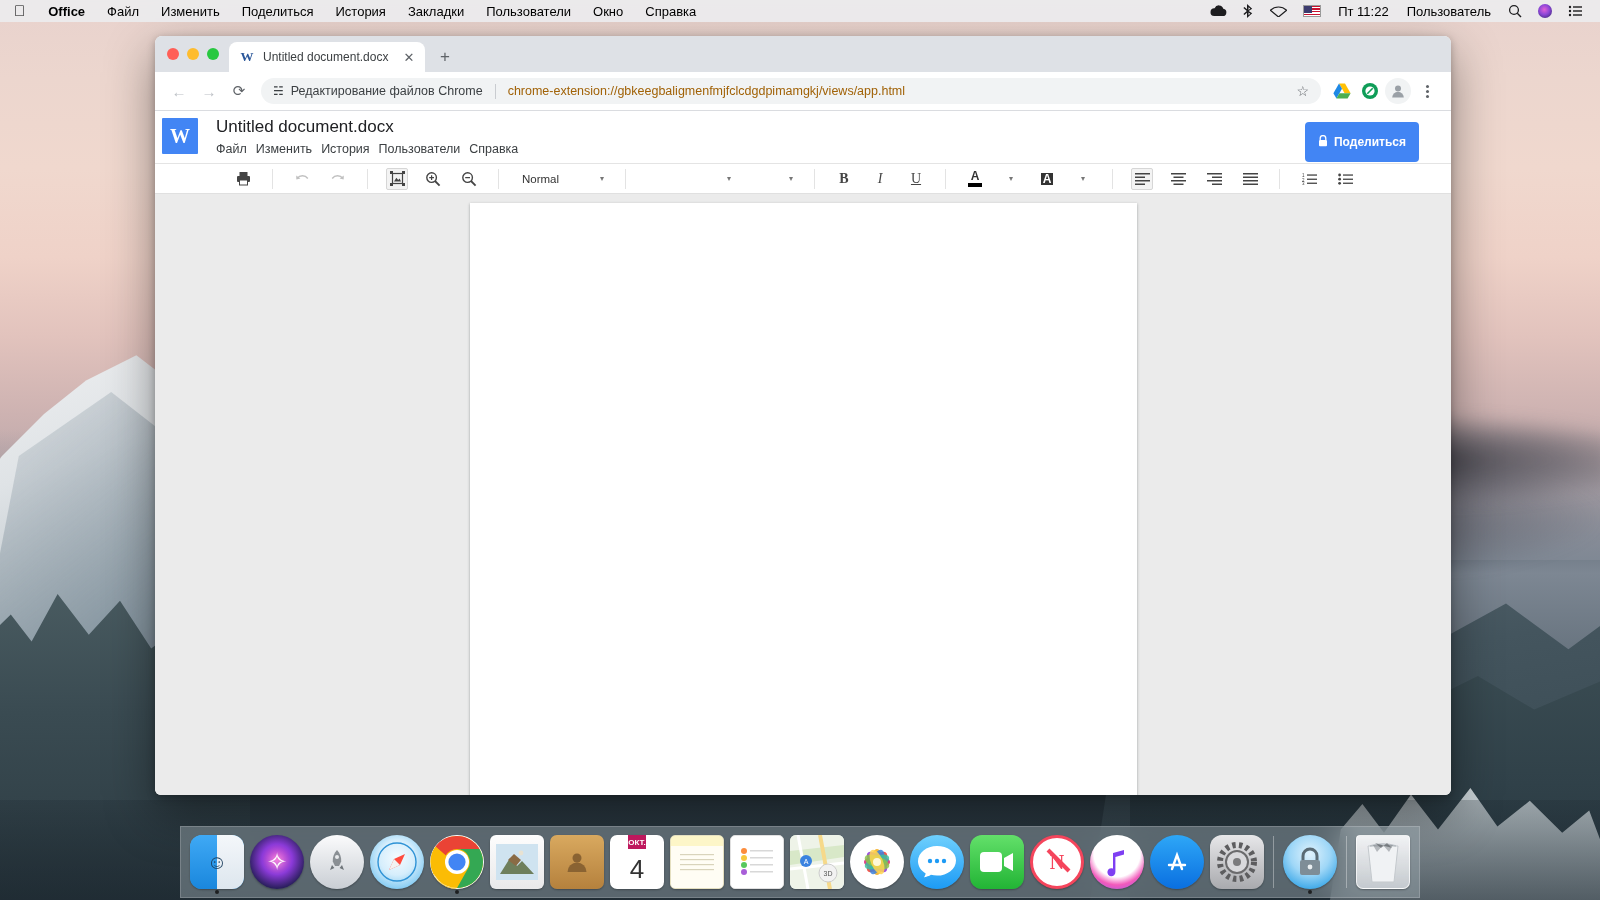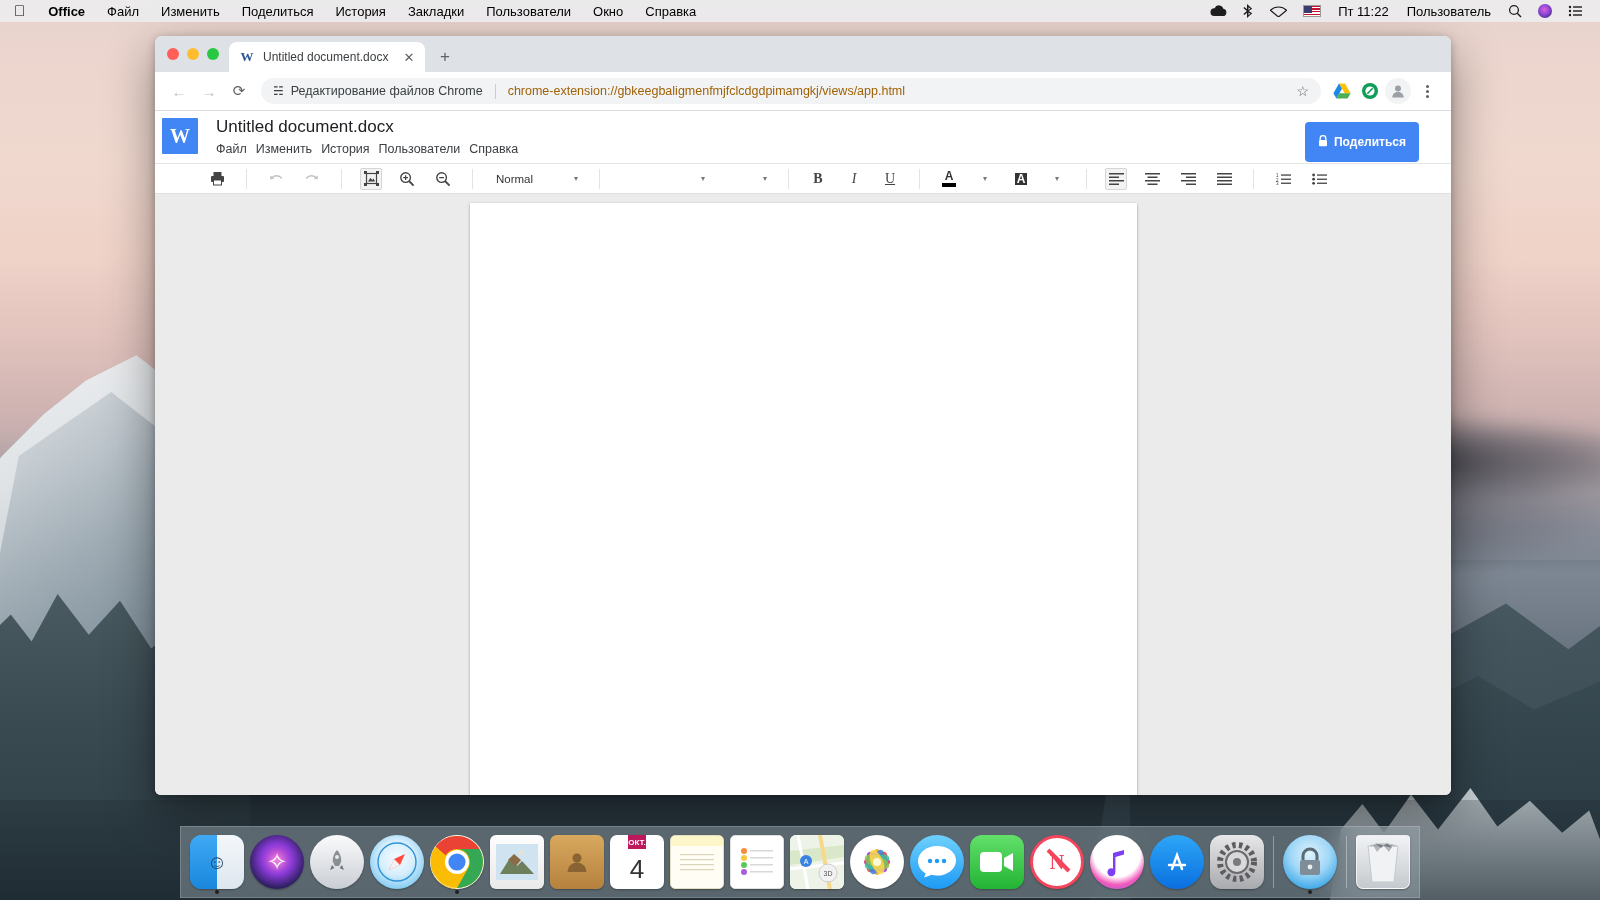--- a/index.html
+++ b/index.html
@@ -176,21 +176,21 @@
   .share-btn {
     margin: 11px 32px 0 auto; height: 40px; background: #4285f4; color: #fff;
     border-radius: 4px; display: flex; align-items: center; gap: 6px;
     padding: 0 13px; font-size: 12px; font-weight: bold; white-space: nowrap;
     align-self: flex-start;
   }
 
   
   .toolbar {
     height: 31px; border-top: 1px solid #e4e4e4; border-bottom: 1px solid #e0e0e0;
-    background: #fff; display: flex; align-items: center; padding-left: 48px; gap: 8px;
+    background: #fff; display: flex; align-items: center; padding-left: 74px; gap: 8px;
   }
   .tb-btn {
     height: 22px; min-width: 22px; display: flex; align-items: center; justify-content: center;
     color: #444; font-size: 13px; margin: 0 3px; border-radius: 2px;
   }
   .tb-btn.dim { color: #c0c0c0; }
   .tb-btn.active { border: 1px solid #d6d6d6; background: #f3f3f3; }
   .tb-sep { width: 1px; height: 20px; background: #e3e3e3; margin: 0 7px; }
   .tb-select {
     height: 22px; display: flex; align-items: center; justify-content: space-between;

